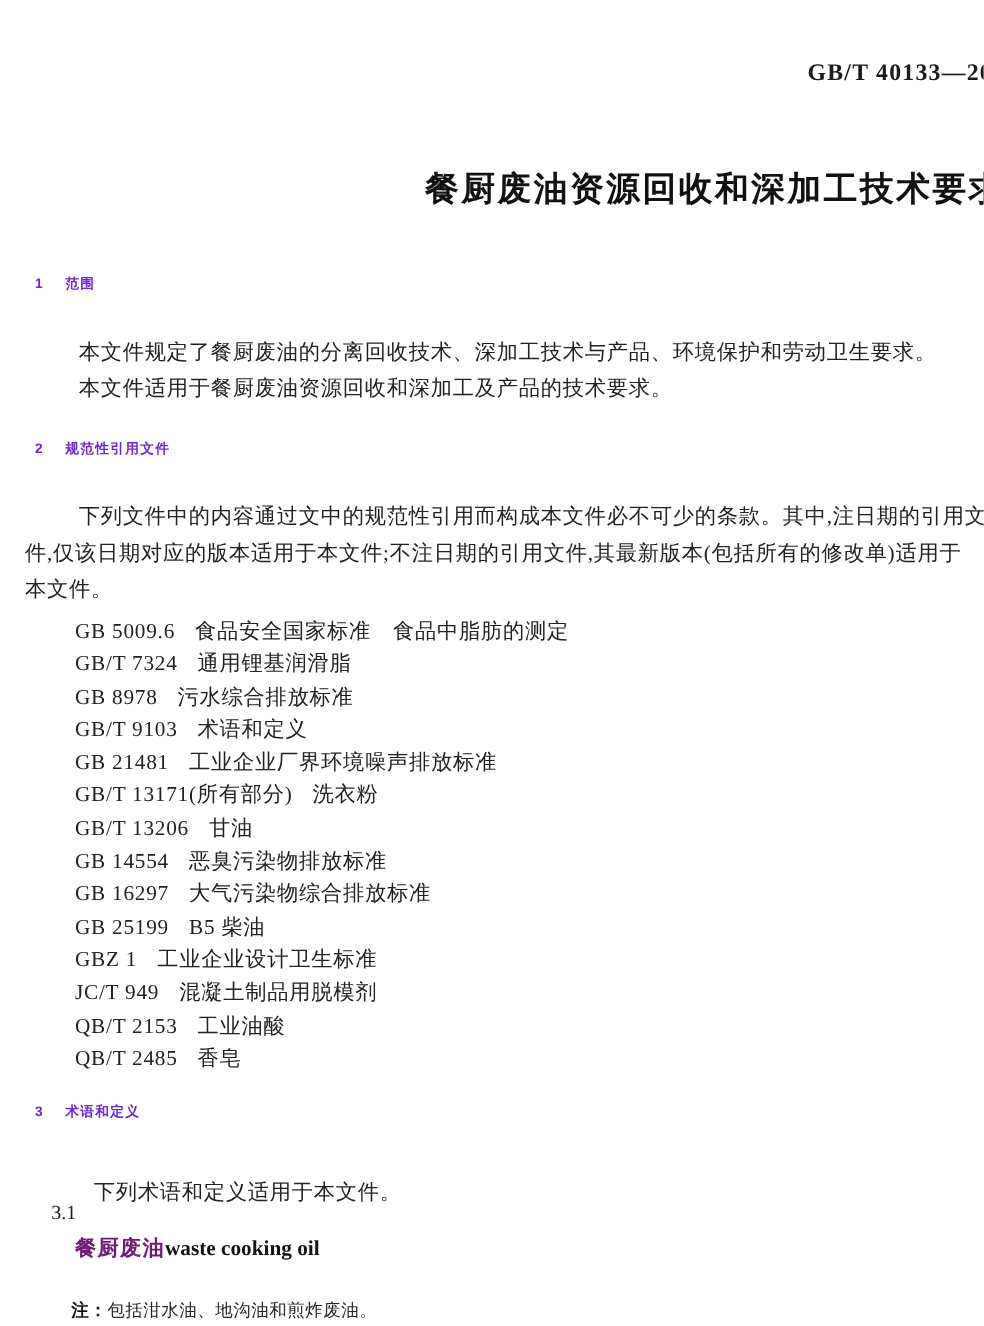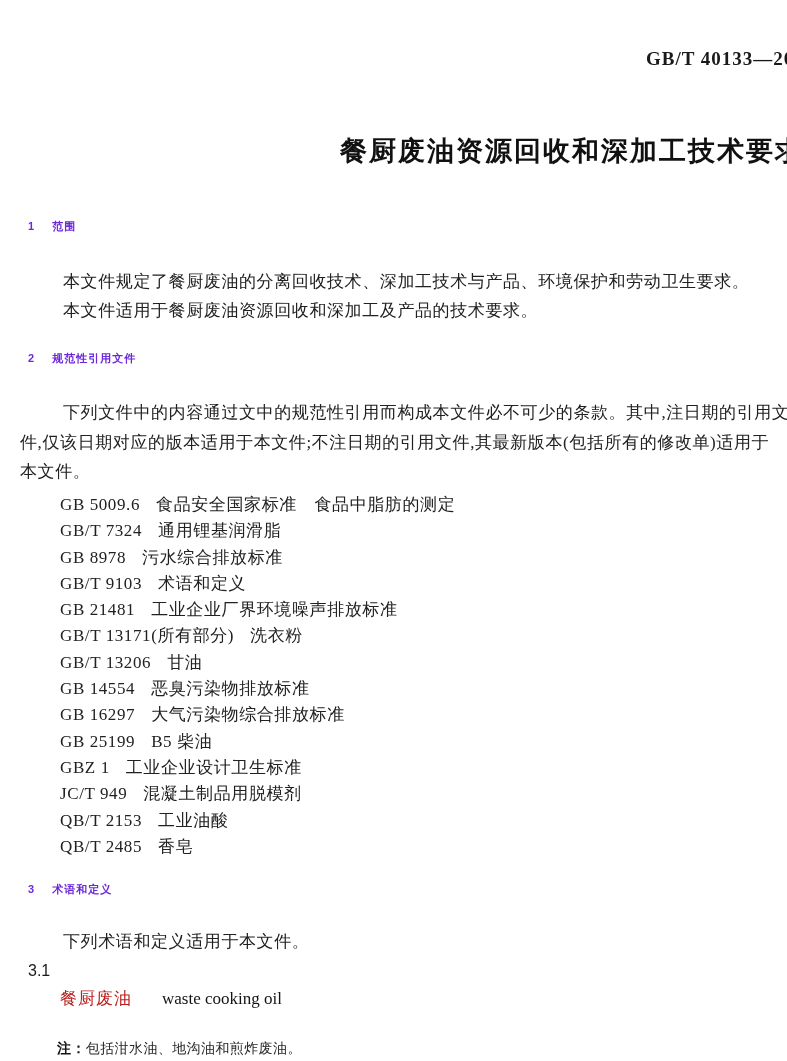--- a/index.html
+++ b/index.html
@@ -89,51 +89,51 @@
     line-height: 26.3px;
     white-space: nowrap;
     color: #212121;
   }
   .ref-code { margin-right: 16px; }
 
   .s3-intro {
     position: absolute;
     top: 930px;
     left: 63px;
-    margin: 0;
+    margin: 12px;
     font-size: 17px;
     letter-spacing: 0.6px;
     white-space: nowrap;
   }
   .term-number {
     position: absolute;
     top: 962px;
-    left: 28px;
-    font-family: Liberation Sans, sans-serif;
+    left: 41px;
+    font-family: Liberation Serif, serif;
     font-size: 16px;
     color: #1a1a1a;
   }
   .term-title {
     position: absolute;
     top: 987px;
     left: 60px;
     margin: 0;
     font-size: 17px;
     white-space: nowrap;
   }
   .term-zh {
     font-family: "Liberation Sans", "DejaVu Sans", sans-serif;
-    font-weight: normal;
+    font-weight: bold;
     letter-spacing: 1px;
-    color: #b91c1c;
+    color: #701a75;
   }
   .term-en {
     font-family: "Liberation Serif", "DejaVu Serif", serif;
-    font-weight: normal;
-    margin-left: 30px;
+    font-weight: bold;
+    margin-left: 0;
     color: #131313;
   }
   .definition {
     position: absolute;
     top: 1013px;
     left: 60px;
     margin: 0;
     font-size: 17px;
     letter-spacing: 0.6px;
     white-space: nowrap;

